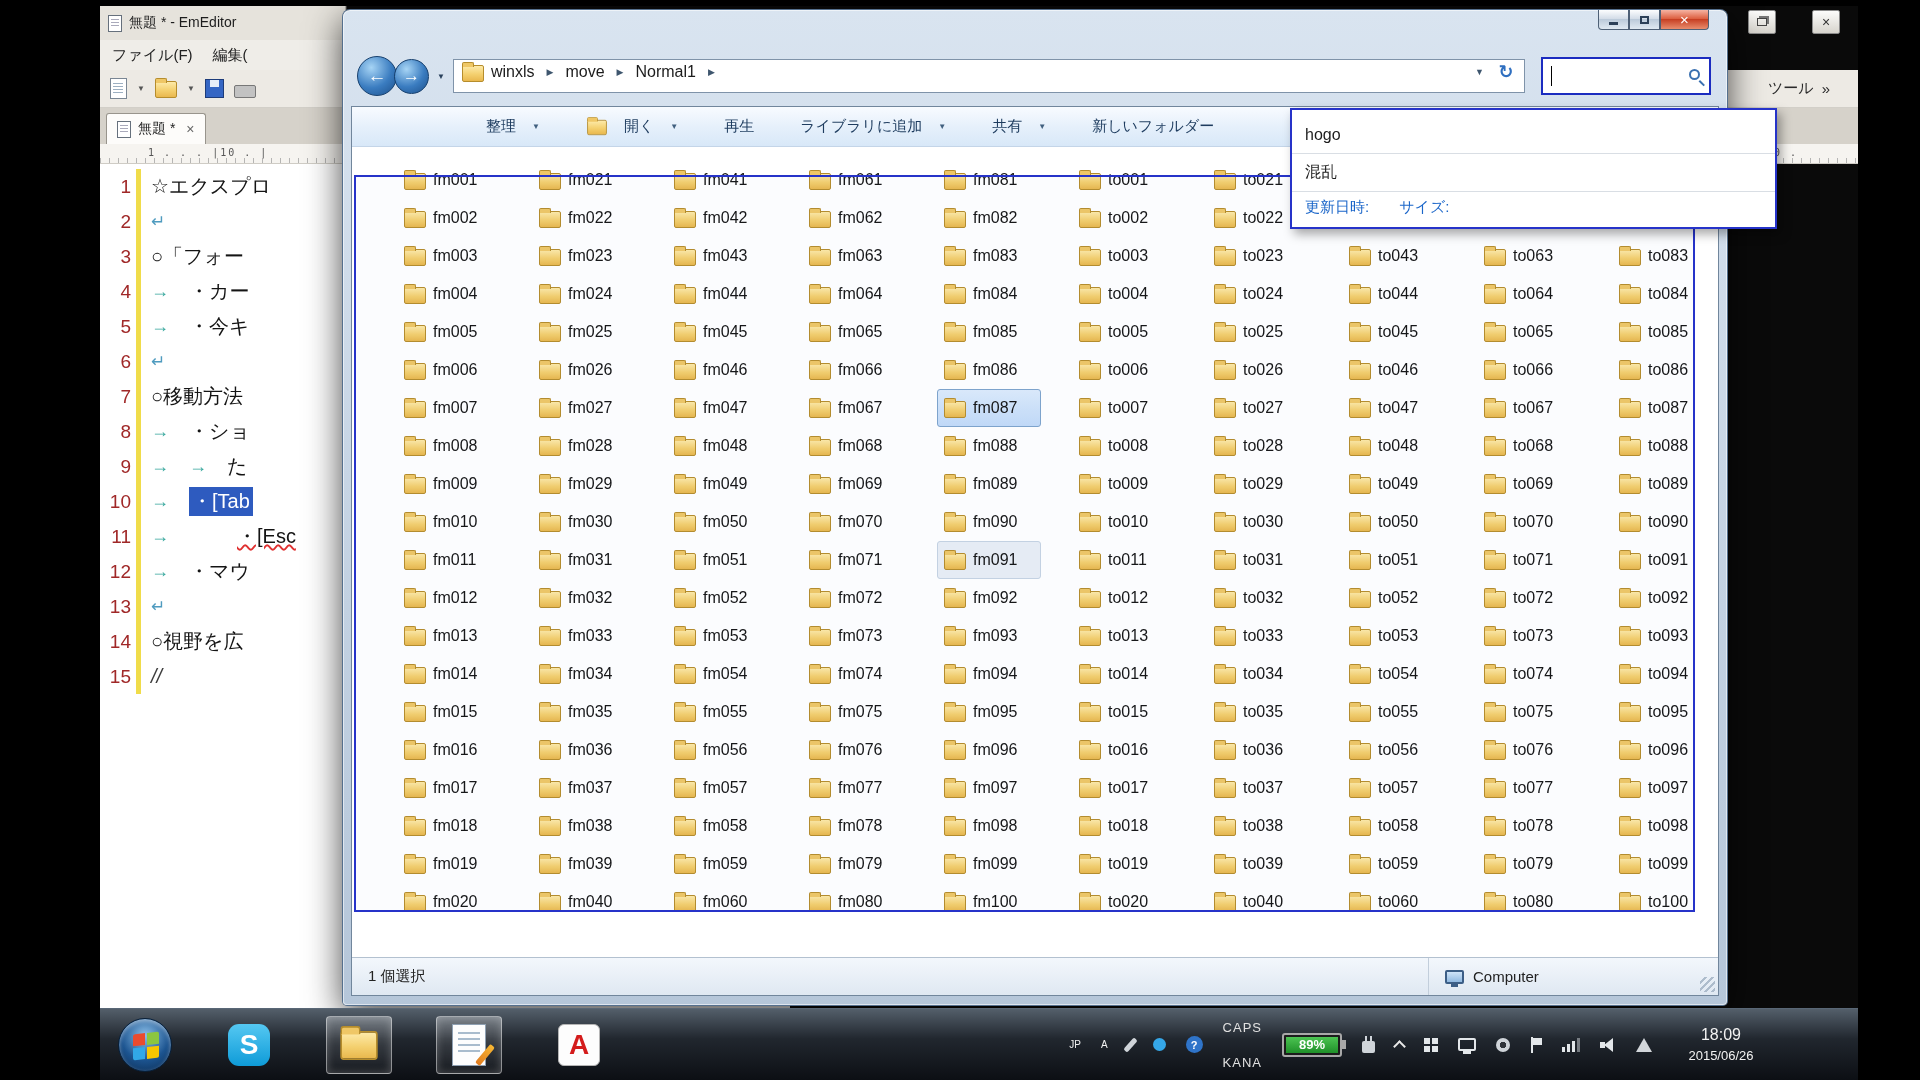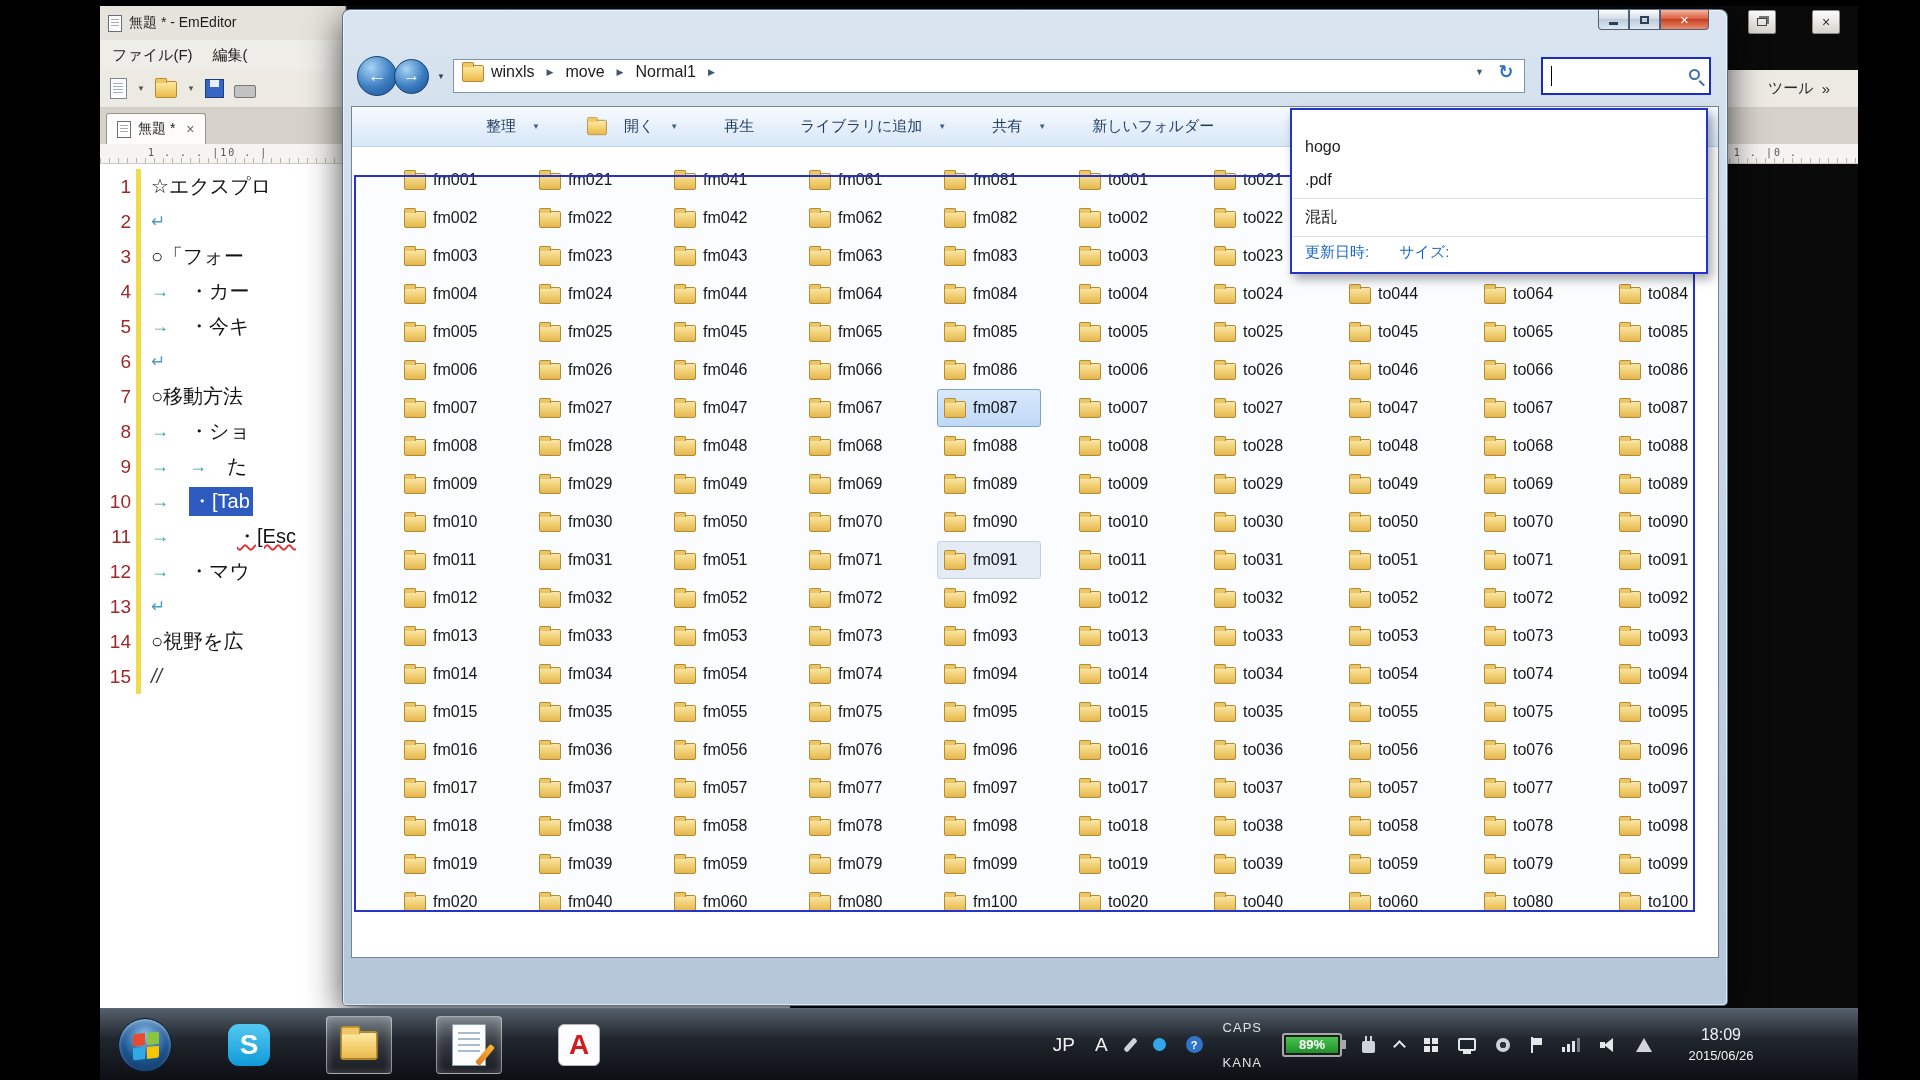--- a/index.html
+++ b/index.html
@@ -115,22 +115,22 @@
   .x-status-left { padding-left:16px; }
   .x-status-right { position:absolute; left:1076px; top:0; bottom:0; display:flex; align-items:center; gap:9px;
     border-left:1px solid #c2cedb; padding-left:16px; }
   .computer-icon { width:19px; height:14px; border:2px solid #3c5e86; border-radius:2px;
     background:linear-gradient(#cfe4f8,#8fb8e0); position:relative; }
   .computer-icon::after { content:""; position:absolute; left:4px; bottom:-5px; width:7px; height:3px; background:#3c5e86; }
   .grip { position:absolute; right:3px; bottom:3px; width:15px; height:15px;
     background:repeating-linear-gradient(135deg,transparent 0 3px,#9fb0c2 3px 5px); opacity:.8; }
 
   
-  .sdrop { position:absolute; left:947px; top:98px; width:418px; background:#fff; border:2px solid #2633c9;
-    box-shadow:4px 5px 10px rgba(0,0,0,.35); z-index:40; padding:20px 0 8px; }
+  .sdrop { position:absolute; left:947px; top:98px; width:487px; background:#fff; border:2px solid #2633c9;
+    box-shadow:4px 5px 10px rgba(0,0,0,.35); z-index:40; padding:8px 0 8px; }
   .sdrop-item { height:33px; display:flex; align-items:center; padding:0 13px; font-size:16px; color:#1c1c1c; }
   .sdrop-sep { height:1px; background:#d9dee4; margin:2px 0; }
   .sdrop-label { padding:8px 13px 3px; font-size:15px; color:#8c939b; }
   .sdrop-filters { display:flex; gap:30px; padding:4px 13px 2px; font-size:15px; color:#1b66c9; }
 
   
   .taskbar { position:absolute; left:100px; top:1008px; width:1758px; height:72px; display:flex; align-items:center;
     background:linear-gradient(180deg,rgba(88,100,112,.95),rgba(34,40,48,.97) 42%,rgba(12,15,20,.99));
     border-top:1px solid rgba(130,150,170,.65); }
   .orb { width:54px; height:54px; margin-left:18px; flex:none; border-radius:50%; position:relative;
@@ -150,21 +150,21 @@
     background:linear-gradient(#55c8f2,#0e9bd8); display:flex; align-items:center; justify-content:center; }
   .tb-folder { transform:scale(1.7); transform-origin:center; }
   .page-icon { width:34px; height:42px; background:#fdfdfd; border:1px solid #8fa0b2; position:relative; }
   .page-icon::before { content:""; position:absolute; left:5px; top:7px; width:22px; height:2px; background:#a9bccd;
     box-shadow:0 6px 0 #a9bccd, 0 12px 0 #a9bccd, 0 18px 0 #a9bccd; }
   .page-icon::after { content:""; position:absolute; right:-3px; bottom:-2px; width:6px; height:24px;
     background:linear-gradient(#f7b733,#e07b1f); transform:rotate(40deg); border-radius:2px; }
   .adobe-icon { width:42px; height:42px; border-radius:6px; background:#fdfdfd; border:1px solid #b5b5b5;
     color:#d41c1c; font-size:28px; font-weight:bold; display:flex; align-items:center; justify-content:center; }
   .tray { margin-left:auto; display:flex; align-items:center; gap:20px; margin-right:16px; }
-  .trtext { color:#f2f2f2; font-size:19px; }
+  .trtext { color:#f2f2f2; font-size:10px; }
   .wrench-icon { width:5px; height:16px; background:#cfd4d9; border-radius:2px; transform:rotate(42deg); }
   .blue-dot-icon { width:13px; height:13px; border-radius:50%; background:#35a7e8; }
   .help-icon { width:17px; height:17px; border-radius:50%; background:#2f74c9; color:#fff; font-size:11px;
     font-weight:bold; display:flex; align-items:center; justify-content:center; }
   .capskana { display:flex; flex-direction:column; gap:20px; font-size:13px; color:#e0e0e0; letter-spacing:1px; }
   .bat { width:60px; height:24px; border:2px solid #a8a8a8; border-radius:3px; background:#1c1c1c; position:relative; }
   .bat::after { content:""; position:absolute; right:-6px; top:5px; width:4px; height:9px; background:#a8a8a8; }
   .bat-fill { position:absolute; inset:2px; background:linear-gradient(#4cc452,#1f9029); color:#fff; font-size:13px;
     font-weight:bold; display:flex; align-items:center; justify-content:center; }
   .plug-icon { width:13px; height:12px; background:#cfd4d9; border-radius:2px; position:relative; margin-top:4px; }
@@ -1197,24 +1197,31 @@
                 <span class="ficon"></span>
                 <span class="fname">to099</span>
               </div>
               <div class="fitem">
                 <span class="ficon"></span>
                 <span class="fname">to100</span>
               </div>
             </div>
           </div>
       </div>
+      <div class="x-status">
+        <span class="x-status-left">1 個選択</span>
+        <div class="x-status-right">
+          <span class="computer-icon"></span>
+          <span>Computer</span>
+        </div>
+        <span class="grip"></span>
+      </div>
     </div>
     <div class="sdrop" id="sdrop">
         <div class="sdrop-item">hogo</div>
-        <div class="sdrop-item">.pdf</div>
         <div class="sdrop-sep"></div>
         <div class="sdrop-item">混乱</div>
         <div class="sdrop-sep"></div>
         <div class="sdrop-filters">
           <span>更新日時:</span>
           <span>サイズ:</span>
         </div>
       </div>
   </div>
 

